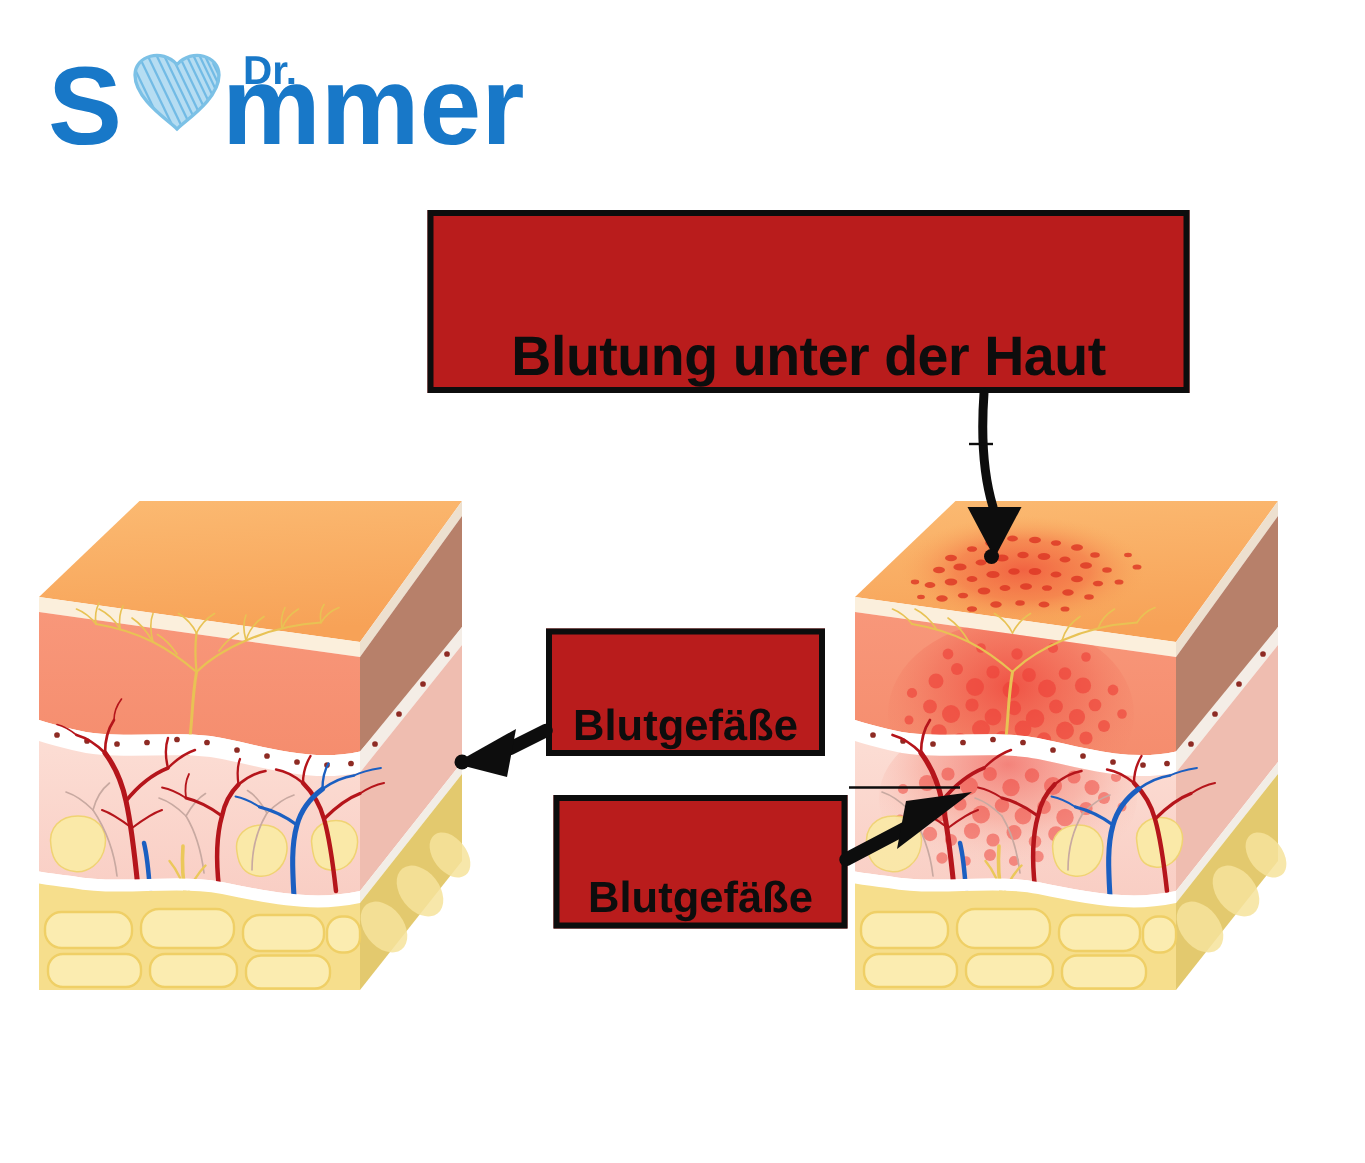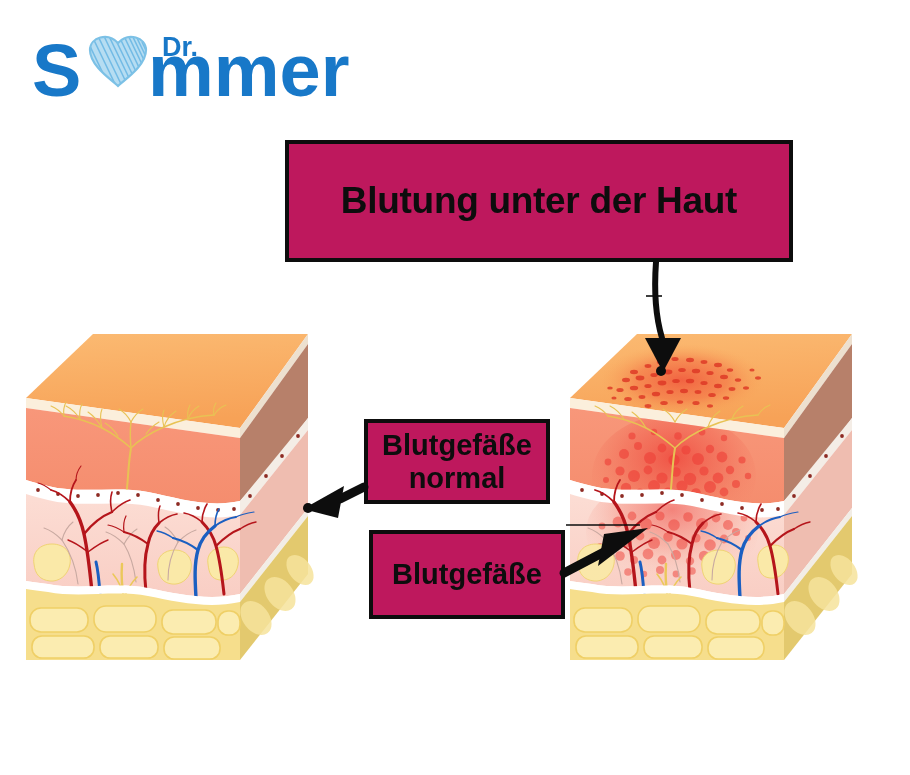--- a/index.html
+++ b/index.html
@@ -21,27 +21,27 @@
     position: absolute;
     left: 30px;
     top: 24px;
     width: 330px;
     height: 86px;
   }
 
   
   .callout {
     position: absolute;
-    background: #be185d;
+    background: #b91c1c;
     border: 4px solid #0d0d0d;
     box-sizing: border-box;
     display: flex;
     flex-direction: column;
     align-items: center;
-    justify-content: center;
+    justify-content: flex-end;
     text-align: center;
     color: #0d0d0d;
     font-weight: bold;
     line-height: 1.12;
     z-index: 30;
   }
   #title-callout {
     left: 285px;
     top: 140px;
     width: 508px;
@@ -649,21 +649,20 @@
     </g>
   </g>
 </svg>
 
 <div id="title-callout" class="callout">
   <span class="ln">Blutung unter der Haut</span>
 </div>
 
 <div id="label-normal" class="callout">
   <span>Blutgefäße</span>
-  <span>normal</span>
 </div>
 
 <div id="label-damaged" class="callout">
   <span>Blutgefäße</span>
 </div>
 
 <svg id="arrows" viewBox="0 0 910 775" xmlns="http://www.w3.org/2000/svg">
 
   <g>
     <path d="M656,262 C654,290 656,318 662,338" stroke="#0d0d0d" stroke-width="6" fill="none" stroke-linecap="round"></path>

